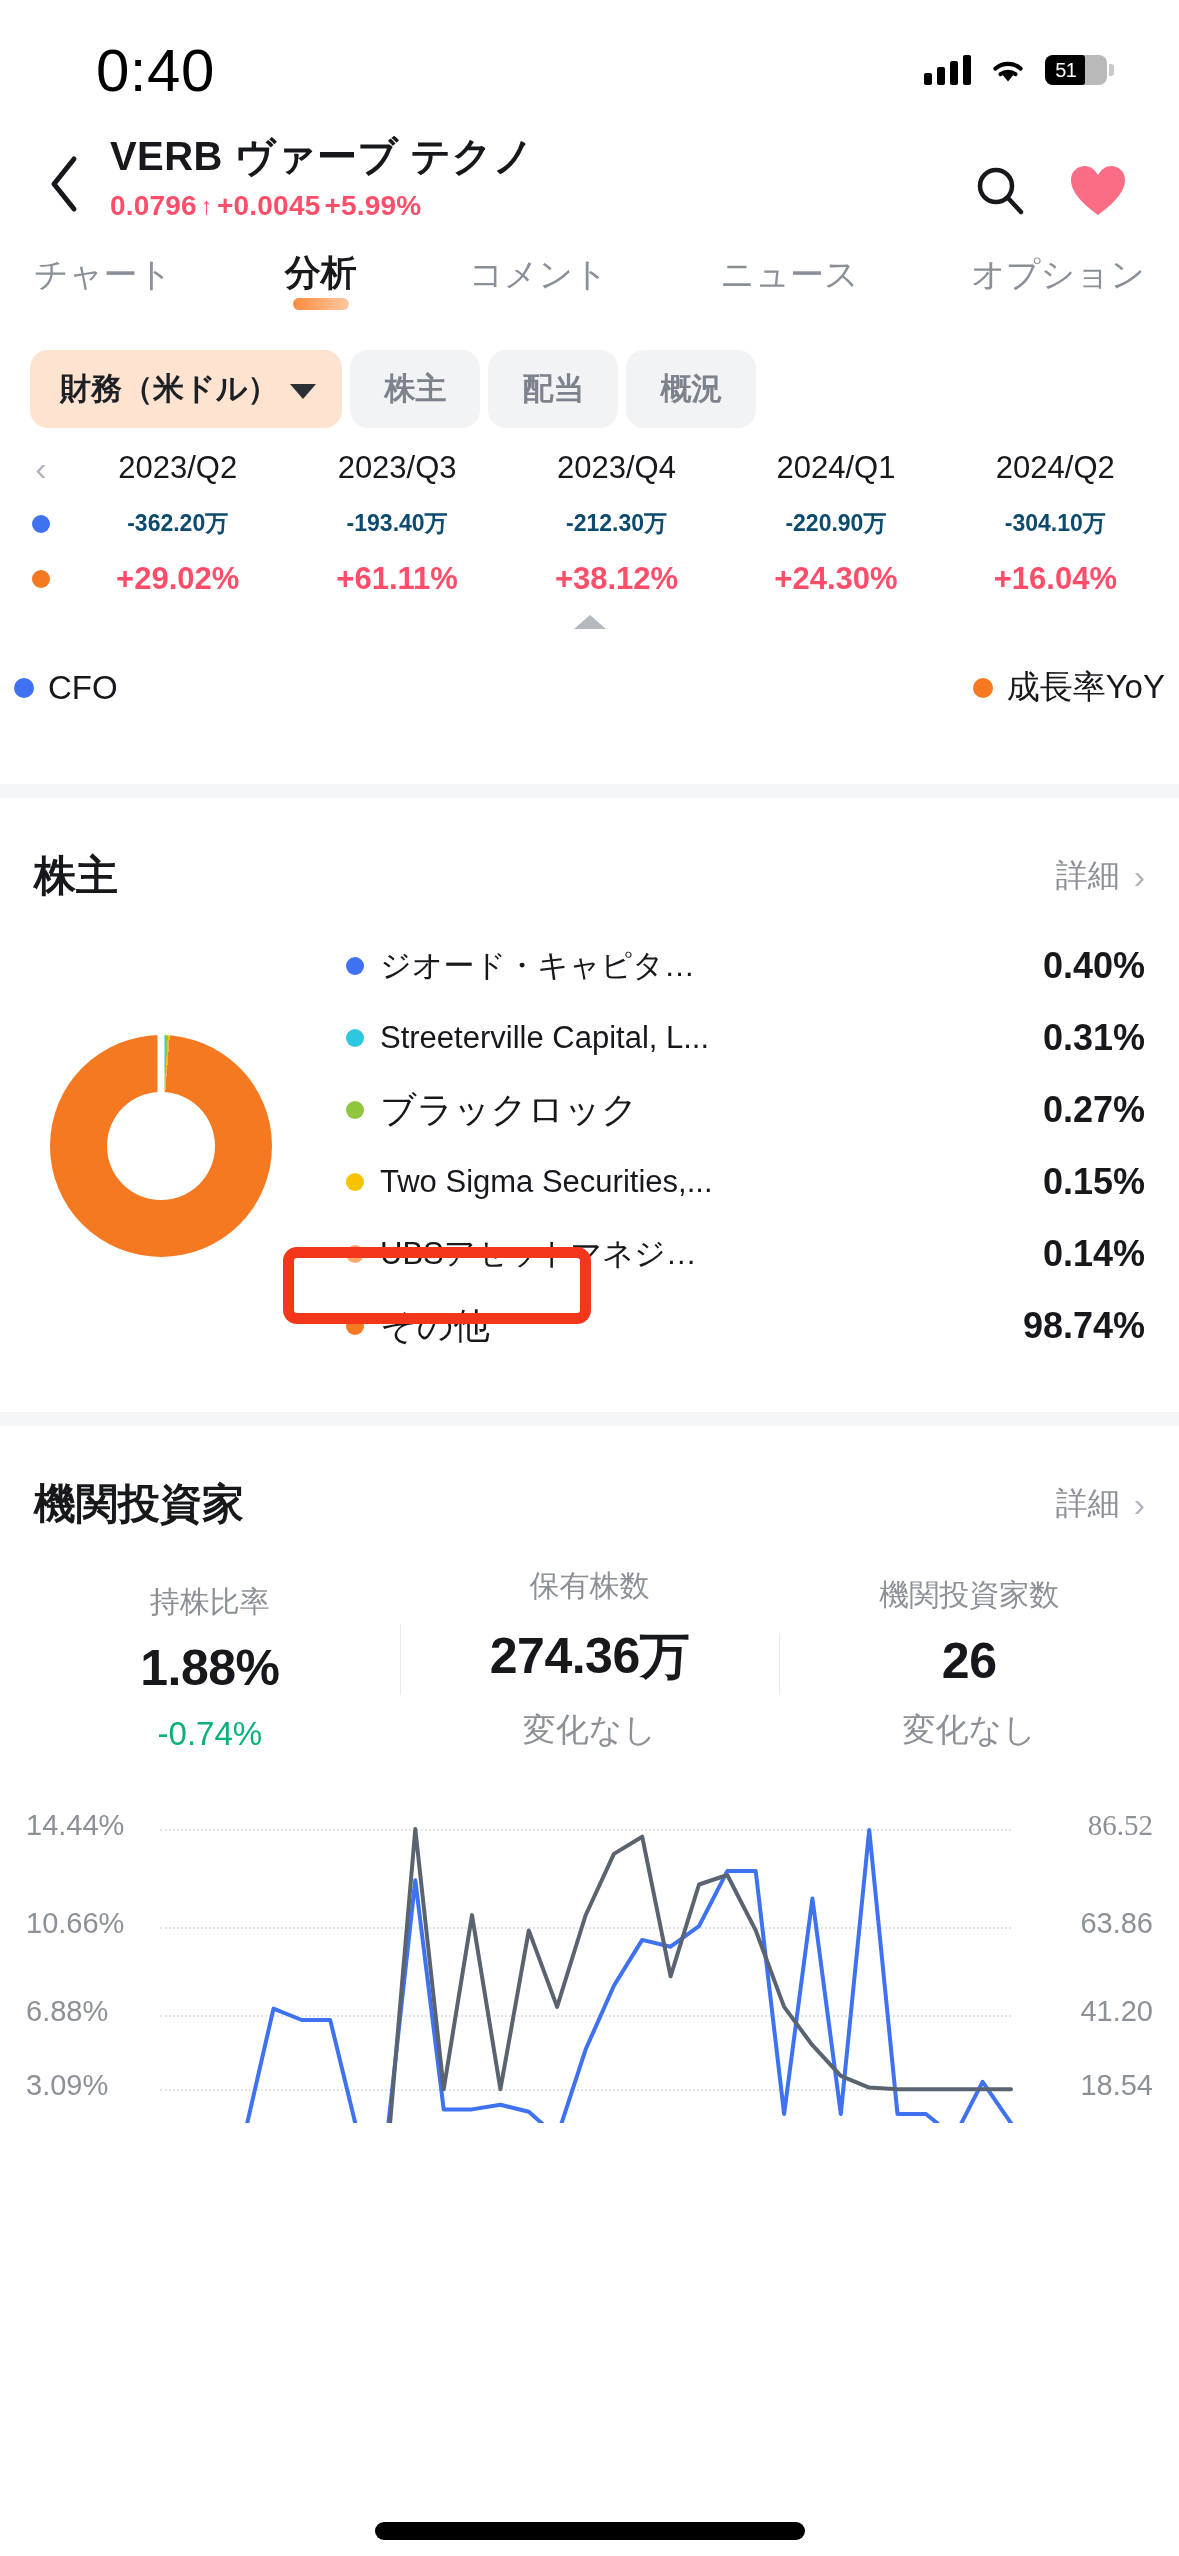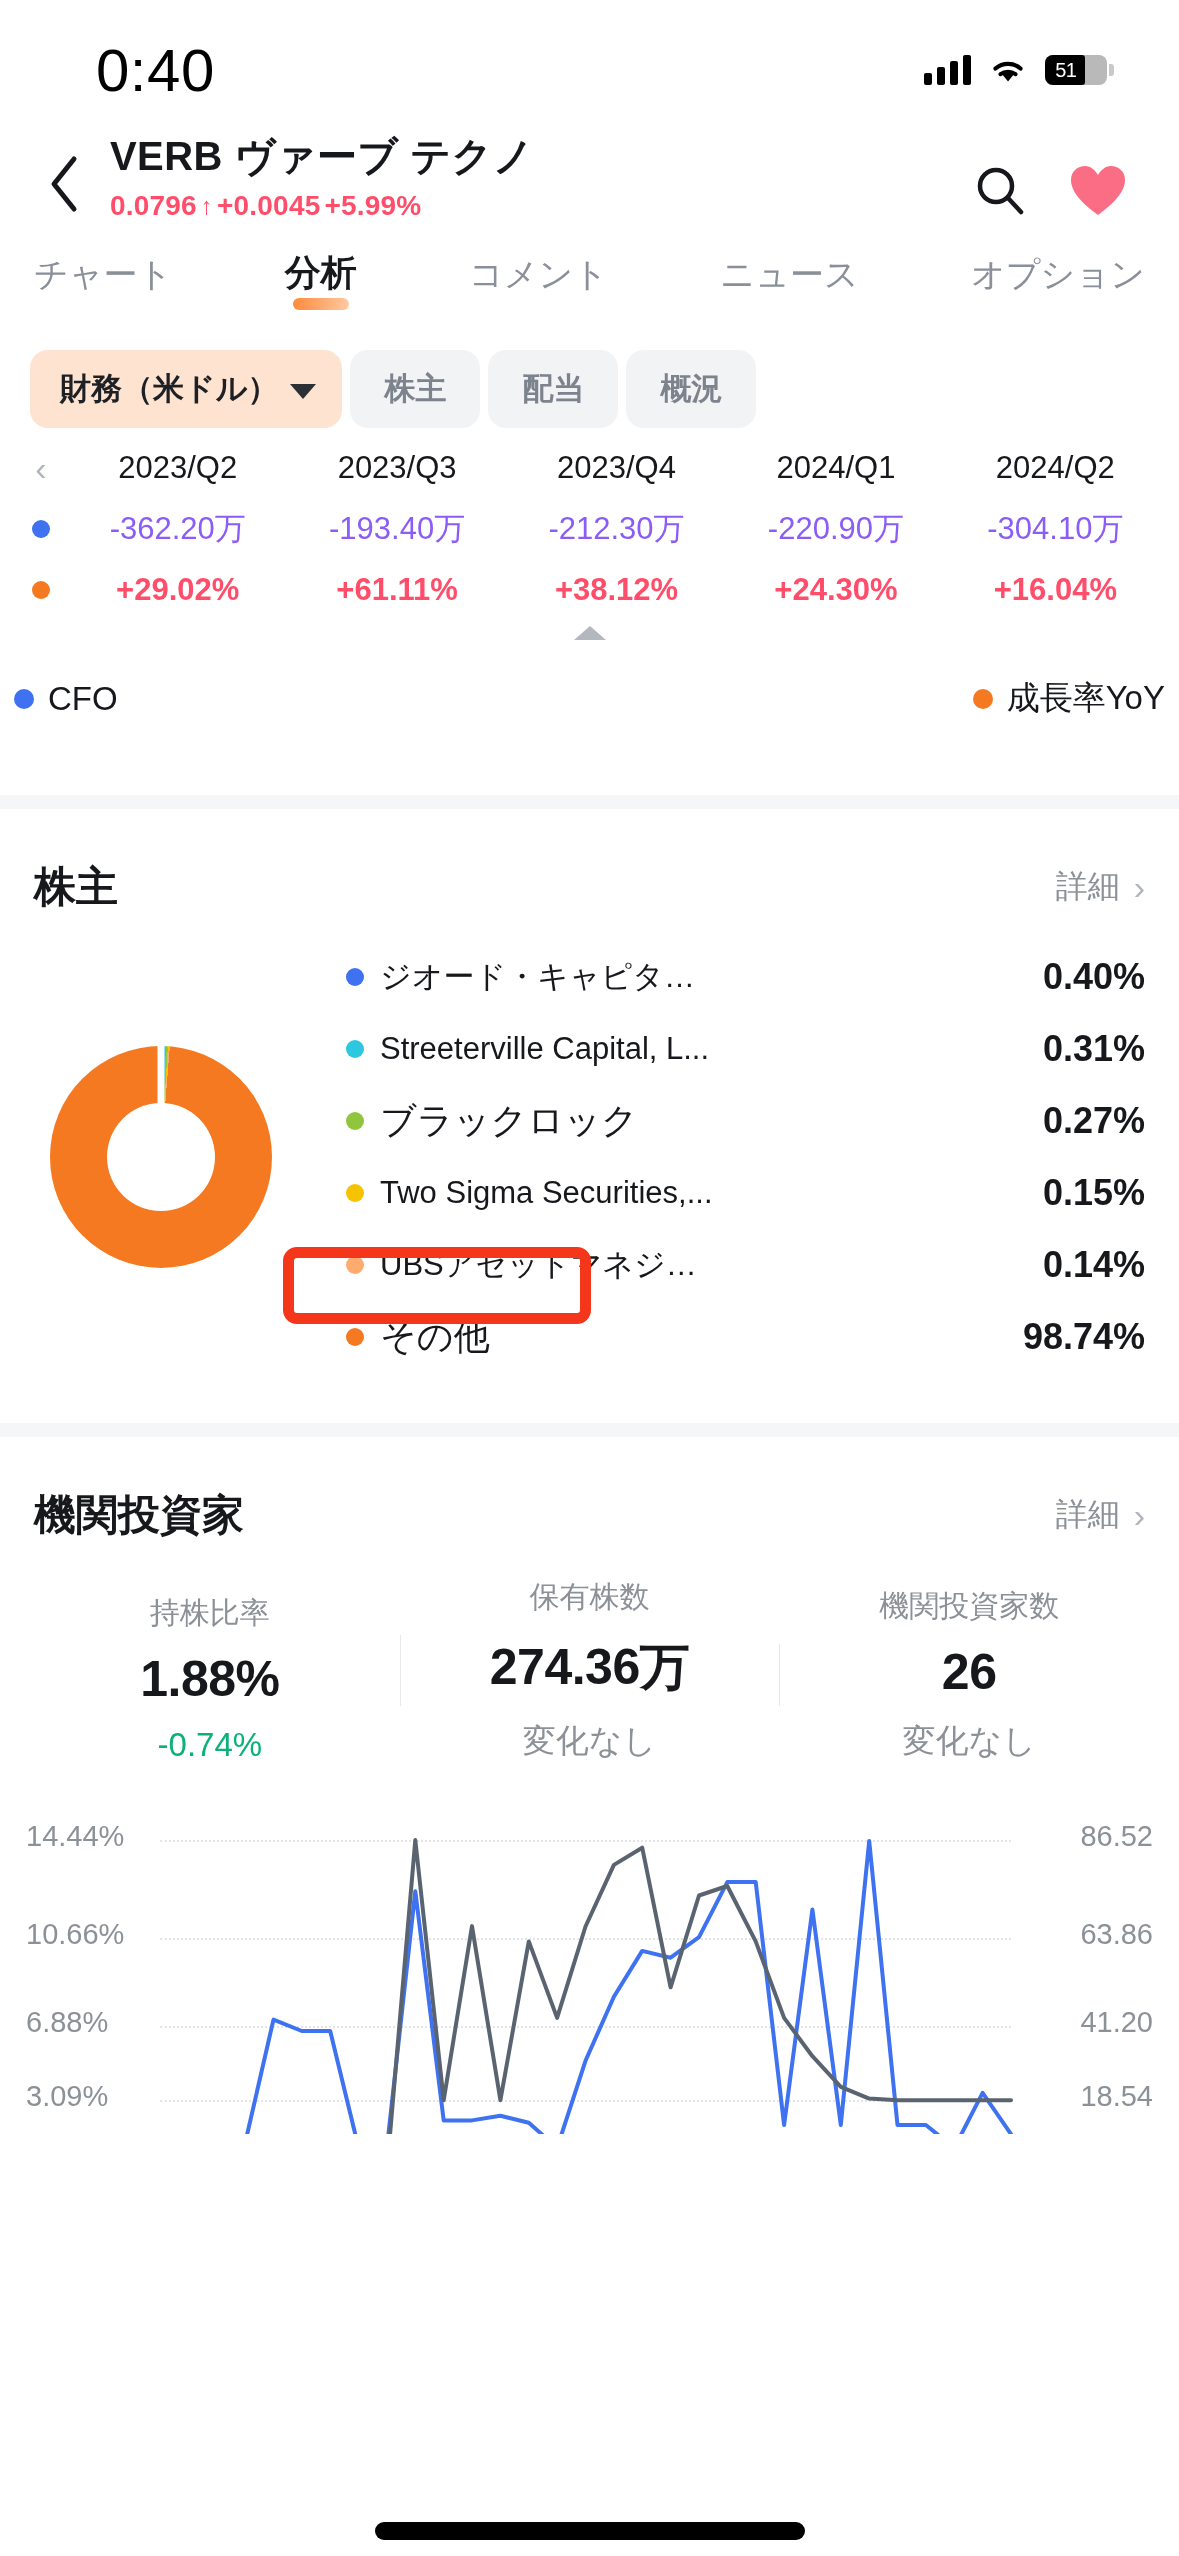--- a/index.html
+++ b/index.html
@@ -114,21 +114,21 @@
 
   
   .qtable { padding: 22px 14px 0 14px; }
   .qrow { display:flex; align-items:center; }
   .qrow .lead {
     width: 54px; flex:0 0 54px; display:flex; align-items:center; justify-content:center;
   }
   .qrow .cells { flex:1; display:flex; }
   .qcell { flex:1; text-align:center; white-space:nowrap; }
   .qhead .qcell { font-size: 31px; color:#16181c; font-weight: 500; }
-  .qcfo .qcell { font-size: 31px; color:#8b5cf6; font-weight:400; }
+  .qcfo .qcell { font-size: 23px; color:#0c4a6e; font-weight:700; }
   .qyoy .qcell { font-size: 31px; color:#ff4d6a; font-weight:600; }
   .qrow.qcfo { margin-top: 22px; }
   .qrow.qyoy { margin-top: 22px; }
   .dot { width:18px; height:18px; border-radius:50%; display:block; }
   .dot.blue { background:#3f72f0; }
   .dot.orange { background:#f47920; }
   .chev-left { color:#b0b5bd; font-size: 34px; line-height:1; }
   .collapse-row { display:flex; justify-content:center; padding-top: 18px; }
   .collapse-row .caretup {
     width:0;height:0;border-left:16px solid transparent;border-right:16px solid transparent;
@@ -438,21 +438,21 @@
       <div class="svalue">26</div>
       <div class="sdelta">変化なし</div>
     </div>
   </div>
 </div>
 
 <div class="chart">
   <div class="grid-row" style="top:36px;">
     <div class="yaxis-l" style="left:26px; top:-20px;">14.44%</div>
     <div class="grid-line"></div>
-    <div class="yaxis-r" style="right:26px; top:-20px;">86.52</div>
+    <div class="yaxis-r" style="right:26px; top:-20px;font-family:Liberation Serif, serif;">86.52</div>
   </div>
   <div class="grid-row" style="top:134px;">
     <div class="yaxis-l" style="left:26px; top:-20px;">10.66%</div>
     <div class="grid-line"></div>
     <div class="yaxis-r" style="right:26px; top:-20px;">63.86</div>
   </div>
   <div class="grid-row" style="top:222px;">
     <div class="yaxis-l" style="left:26px; top:-20px;">6.88%</div>
     <div class="grid-line"></div>
     <div class="yaxis-r" style="right:26px; top:-20px;">41.20</div>

